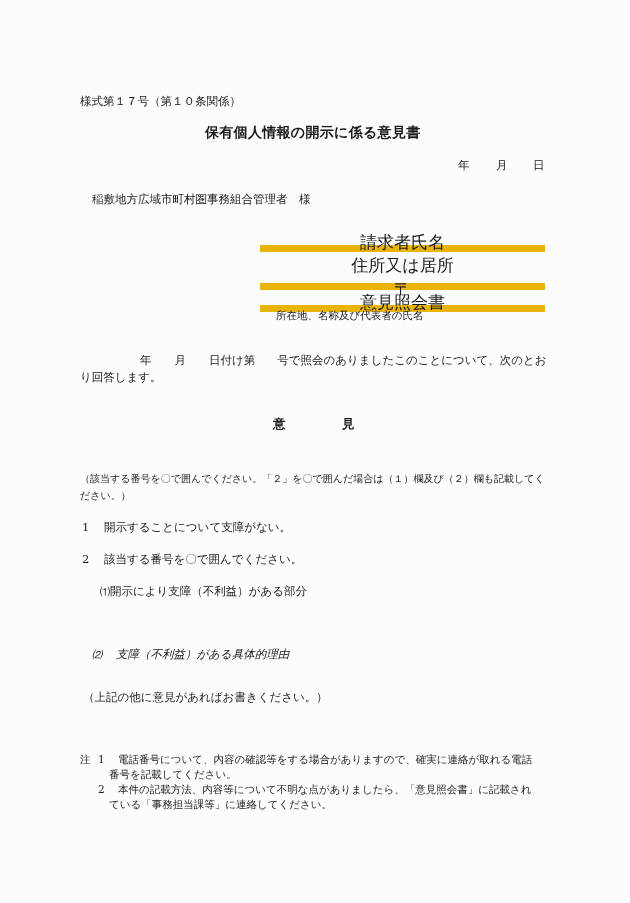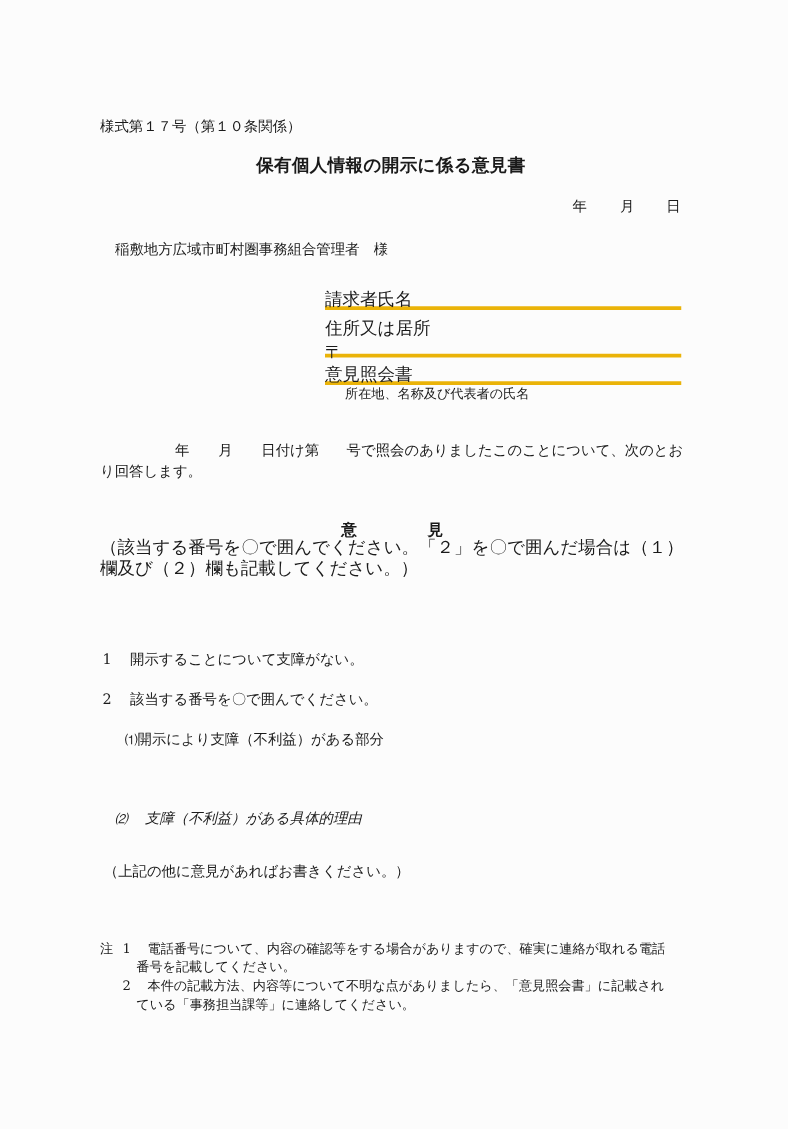--- a/index.html
+++ b/index.html
@@ -21,37 +21,38 @@
     .title { left: 205px; top: 124px; font-size: 14px; font-weight: bold; letter-spacing: 0.3px; }
     .date-line { top: 158px; font-size: 11.5px; }
     .date-year { left: 458px; }
     .date-month { left: 496px; }
     .date-day { left: 533px; }
     .addressee { left: 92px; top: 192px; font-size: 11.5px; }
     .field {
       position: absolute;
       left: 260px;
       width: 285px;
-      border-bottom: 3px solid #eab308;
-      font-size: 14px;
+      border-bottom: 7px solid #eab308;
+      font-size: 17px;
+      text-align: center;
     }
     .field-name { top: 231px; height: 14px; }
     .field-address { top: 254px; height: 29px; }
     .field-address .line2 { display: block; margin-top: 1px; }
     .field-phone { top: 291px; height: 14px; }
     .field-note { left: 276px; top: 308px; font-size: 10.5px; line-height: 14px; white-space: normal; width: 260px; }
     .para { left: 80px; top: 352px; font-size: 11.5px; line-height: 17px; white-space: normal; width: 470px; }
     .para .indent { display: inline-block; width: 60px; }
     .para .gap-y { display: inline-block; width: 23px; }
     .para .gap-m { display: inline-block; width: 23px; }
     .para .gap-n { display: inline-block; width: 22px; }
     .opinion-head { top: 416px; font-size: 12.5px; font-weight: bold; }
     .opinion-i { left: 273px; }
     .opinion-ken { left: 342px; }
-    .instruction { left: 80px; top: 430px; font-size: 14px; line-height: 17px; white-space: normal; width: 472px; }
+    .instruction { left: 80px; top: 470px; font-size: 10px; line-height: 17px; white-space: normal; width: 472px; }
     .opt { font-size: 11.5px; margin-top: 20px; }
     .opt1 { left: 82px; top: 500px; }
     .opt2 { left: 82px; top: 532px; }
     .opt .num { display: inline-block; width: 22px; }
     .sub1 { left: 92px; top: 564px; text-align: right; }
     .sub2 { left: 92px; top: 627px; font-style: italic; }
     .sub .num { display: inline-block; width: 18px; font-size: 10px; }
     .sub2 .num { width: 24px; }
     .other { left: 83px; top: 690px; font-size: 11.5px; }
     .notes { left: 80px; top: 752px; font-size: 10.5px; line-height: 15px; white-space: normal; width: 480px; }

